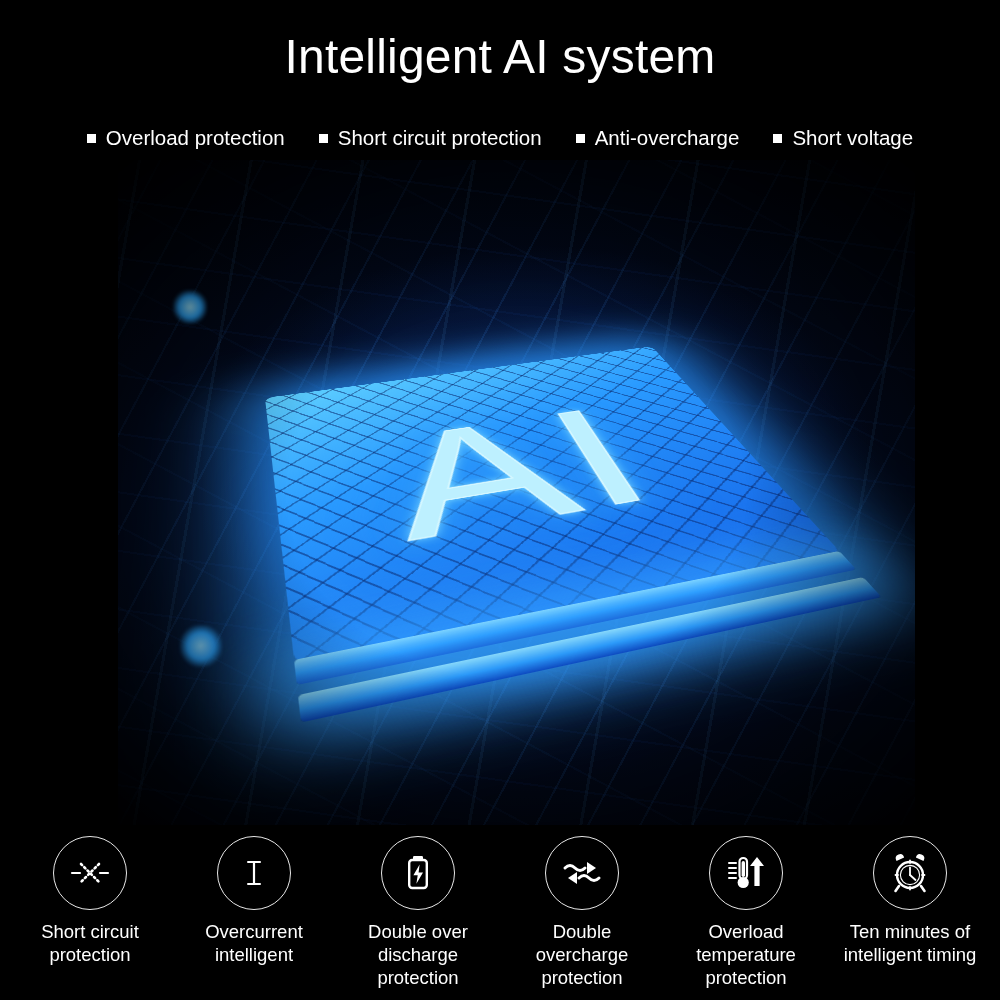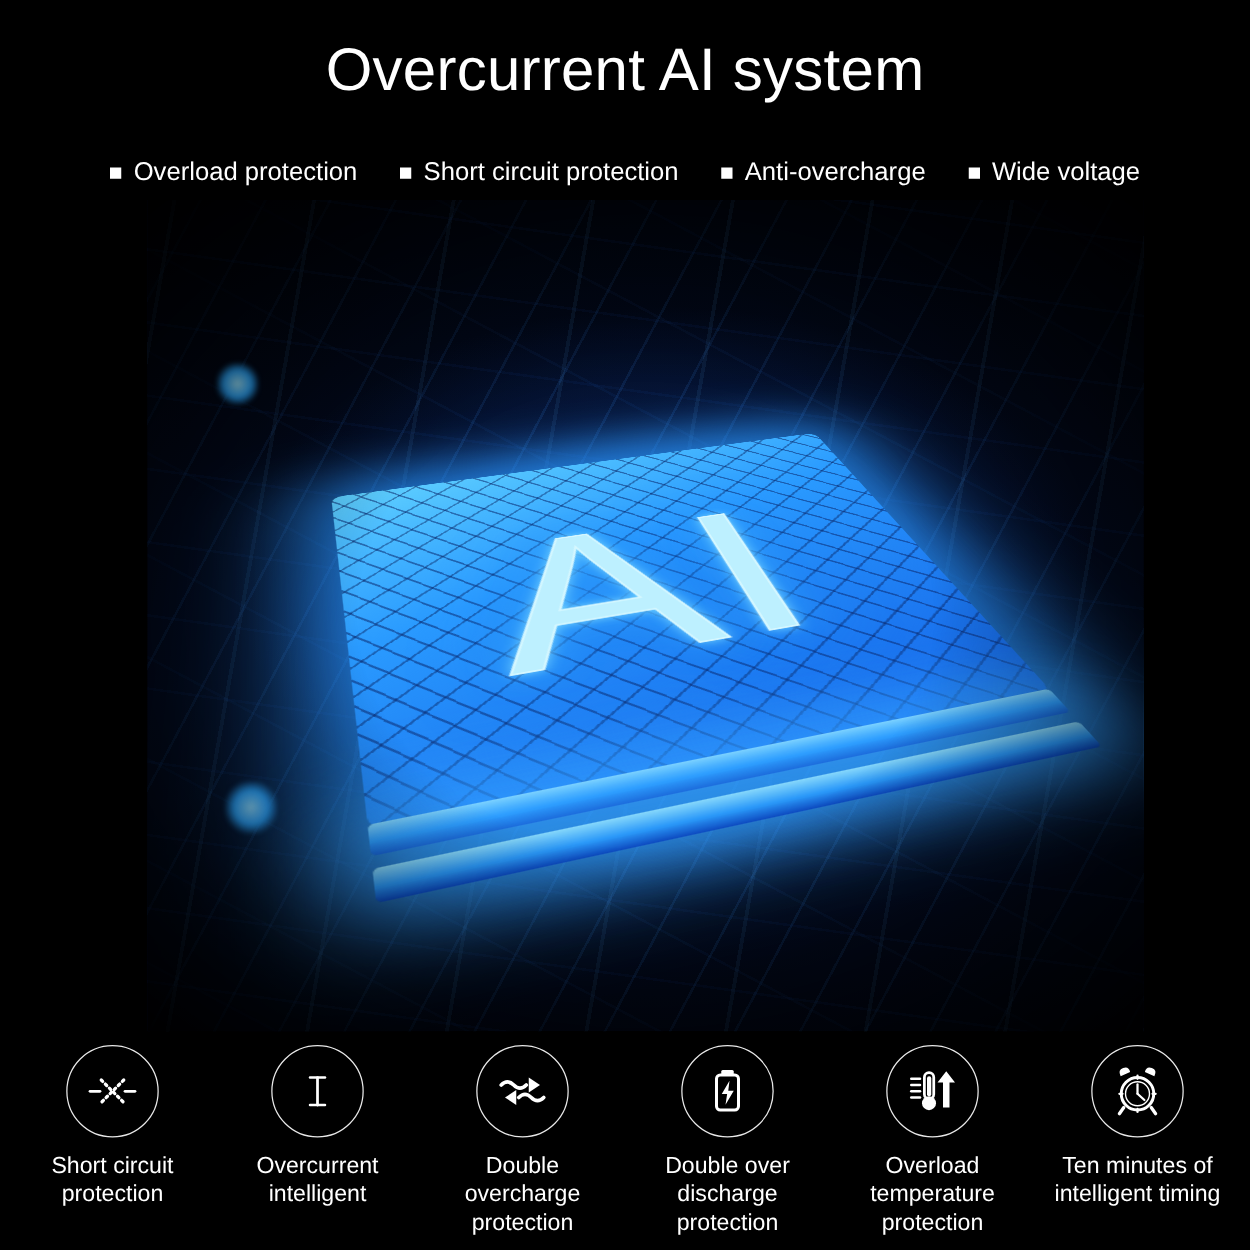--- a/index.html
+++ b/index.html
@@ -230,38 +230,38 @@
     text-align: center;
     color: #ffffff;
     padding: 0 4px;
   }
 </style>
 </head>
 <body>
 
 <div class="banner">
 
-  <div class="title">Overcurrent AI system</div>
+  <div class="title">Intelligent AI system</div>
 
   <div class="features">
     <div class="feature">
       <span class="bullet"></span>
       <span class="feature-label">Overload protection</span>
     </div>
     <div class="feature">
       <span class="bullet"></span>
       <span class="feature-label">Short circuit protection</span>
     </div>
     <div class="feature">
       <span class="bullet"></span>
       <span class="feature-label">Anti-overcharge</span>
     </div>
     <div class="feature">
       <span class="bullet"></span>
-      <span class="feature-label">Wide voltage</span>
+      <span class="feature-label">Short voltage</span>
     </div>
   </div>
 
   <div class="hero">
     <div class="hero-scene">
       <div class="traces"></div>
       <div class="traces-b"></div>
       <div class="spark one"></div>
       <div class="spark two"></div>
 
@@ -300,39 +300,39 @@
           <line x1="16" y1="11" x2="28" y2="11" stroke="#fff" stroke-width="2" stroke-linecap="round"></line>
           <line x1="22" y1="11" x2="22" y2="33" stroke="#fff" stroke-width="2.2" stroke-linecap="round"></line>
           <line x1="16" y1="33" x2="28" y2="33" stroke="#fff" stroke-width="2" stroke-linecap="round"></line>
         </svg>
       </div>
       <div class="icon-label">Overcurrent intelligent</div>
     </div>
 
     <div class="icon-item">
       <div class="circle">
+        <svg width="44" height="44" viewBox="0 0 44 44">
+          <rect x="17" y="5" width="10" height="4" rx="1.2" fill="#fff"></rect>
+          <rect x="13.2" y="9" width="17.6" height="28" rx="3" fill="none" stroke="#fff" stroke-width="2.4"></rect>
+          <path d="M23.6 13.5 L17.4 24.2 h4.3 L20.4 32.8 L27 21.6 h-4.4 z" fill="#fff"></path>
+        </svg>
+      </div>
+      <div class="icon-label">Double over discharge protection</div>
+    </div>
+
+    <div class="icon-item">
+      <div class="circle">
         <svg width="46" height="44" viewBox="0 0 46 44">
           <path d="M6 17 q5 -5 10 0 t10 0" fill="none" stroke="#fff" stroke-width="3" stroke-linecap="round"></path>
           <path d="M28 11 l9 6 -9 6 z" fill="#fff"></path>
           <path d="M40 27 q-5 5 -10 0 t-10 0" fill="none" stroke="#fff" stroke-width="3" stroke-linecap="round"></path>
           <path d="M18 21 l-9 6 9 6 z" fill="#fff"></path>
         </svg>
       </div>
       <div class="icon-label">Double overcharge protection</div>
-    </div>
-
-    <div class="icon-item">
-      <div class="circle">
-        <svg width="44" height="44" viewBox="0 0 44 44">
-          <rect x="17" y="5" width="10" height="4" rx="1.2" fill="#fff"></rect>
-          <rect x="13.2" y="9" width="17.6" height="28" rx="3" fill="none" stroke="#fff" stroke-width="2.4"></rect>
-          <path d="M23.6 13.5 L17.4 24.2 h4.3 L20.4 32.8 L27 21.6 h-4.4 z" fill="#fff"></path>
-        </svg>
-      </div>
-      <div class="icon-label">Double over discharge protection</div>
     </div>
 
     <div class="icon-item">
       <div class="circle">
         <svg width="46" height="44" viewBox="0 0 46 44">
           <line x1="6" y1="12" x2="13" y2="12" stroke="#fff" stroke-width="2" stroke-linecap="round"></line>
           <line x1="6" y1="17" x2="13" y2="17" stroke="#fff" stroke-width="2" stroke-linecap="round"></line>
           <line x1="6" y1="22" x2="13" y2="22" stroke="#fff" stroke-width="2" stroke-linecap="round"></line>
           <line x1="6" y1="27" x2="13" y2="27" stroke="#fff" stroke-width="2" stroke-linecap="round"></line>
           <rect x="16.5" y="7" width="7.5" height="21" rx="3.7" fill="none" stroke="#fff" stroke-width="2.2"></rect>

